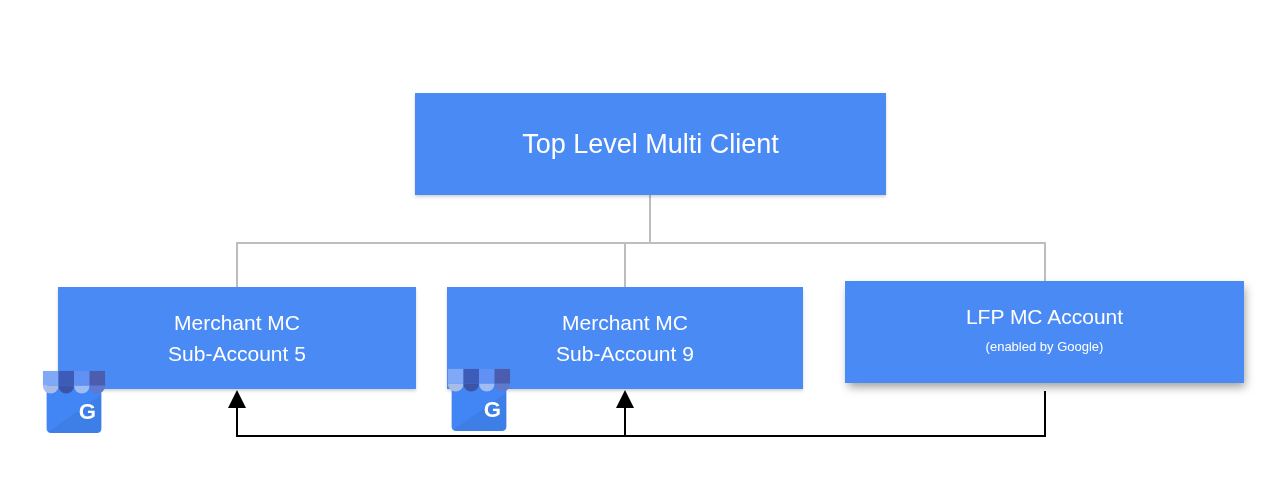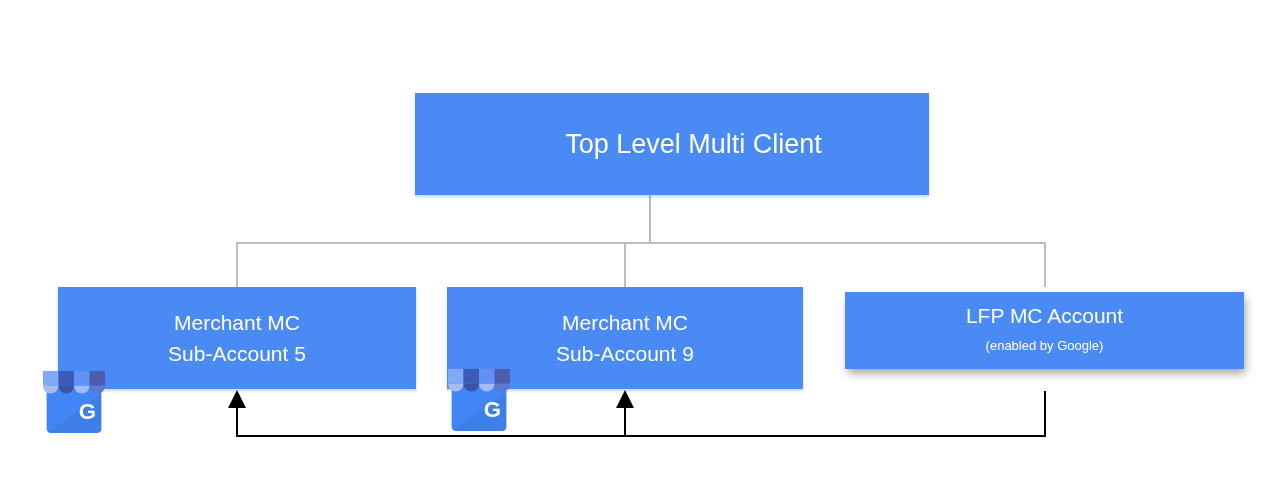--- a/index.html
+++ b/index.html
@@ -6,24 +6,24 @@
   #canvas{
     position:relative;width:1286px;height:501px;background:var(--background,#fff);
     overflow:hidden;font-family:"Liberation Sans","DejaVu Sans",sans-serif;
   }
   .box{
     position:absolute;background:var(--box_blue,#4A8AF5);color:var(--text,#fff);
     display:flex;flex-direction:column;align-items:center;justify-content:center;
     text-align:center;box-shadow:0 2px 3px rgba(0,0,0,0.18);
   }
   .box span{display:block;}
-  .box-root{left:415px;top:93px;width:471px;height:102px;font-size:27px;line-height:41px;padding-left:43px;}
+  .box-root{left:415px;top:93px;width:471px;height:102px;font-size:27px;line-height:41px;}
   .box-c1{left:58px;top:287px;width:358px;height:102px;font-size:21px;line-height:31px;}
   .box-c2{left:447px;top:287px;width:356px;height:102px;font-size:21px;line-height:31px;}
-  .box-c3{left:845px;top:292px;width:399px;height:77px;font-size:21px;line-height:30px;
+  .box-c3{left:845px;top:281px;width:399px;height:102px;font-size:21px;line-height:30px;
           box-shadow:2px 5px 9px -1px rgba(0,0,0,0.38);text-align:center;}
   .box-c3 .sub{font-size:13px;}
   .gray-line{position:absolute;background:var(--connector,#BDBDBD);}
   .black-line{position:absolute;background:var(--arrow,#000);}
   .conn-root-v{left:649px;top:195px;width:2px;height:47px;}
   .conn-h{left:236px;top:242px;width:810px;height:2px;}
   .conn-d1{left:236px;top:244px;width:2px;height:43px;}
   .conn-d2{left:624px;top:244px;width:2px;height:43px;}
   .conn-d3{left:1044px;top:244px;width:2px;height:43px;}
   .arrow-src-v{left:1044px;top:391px;width:2px;height:46px;}

